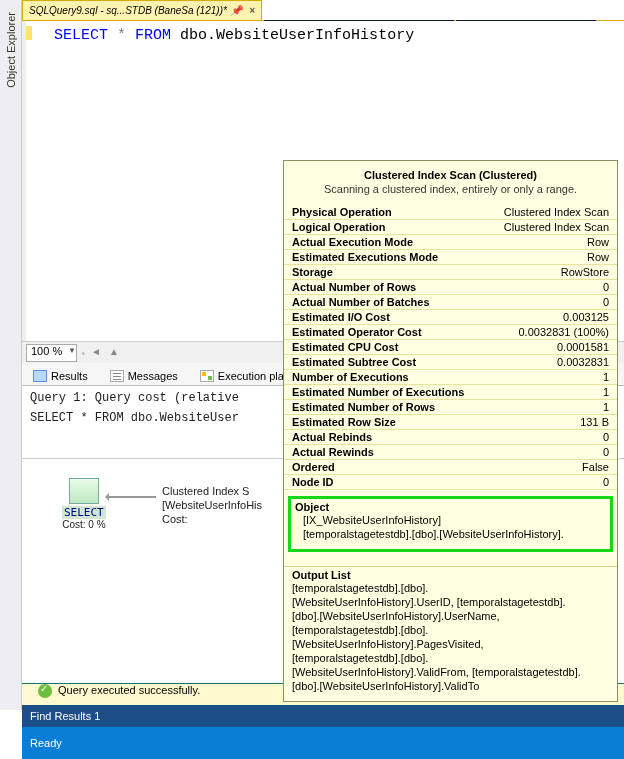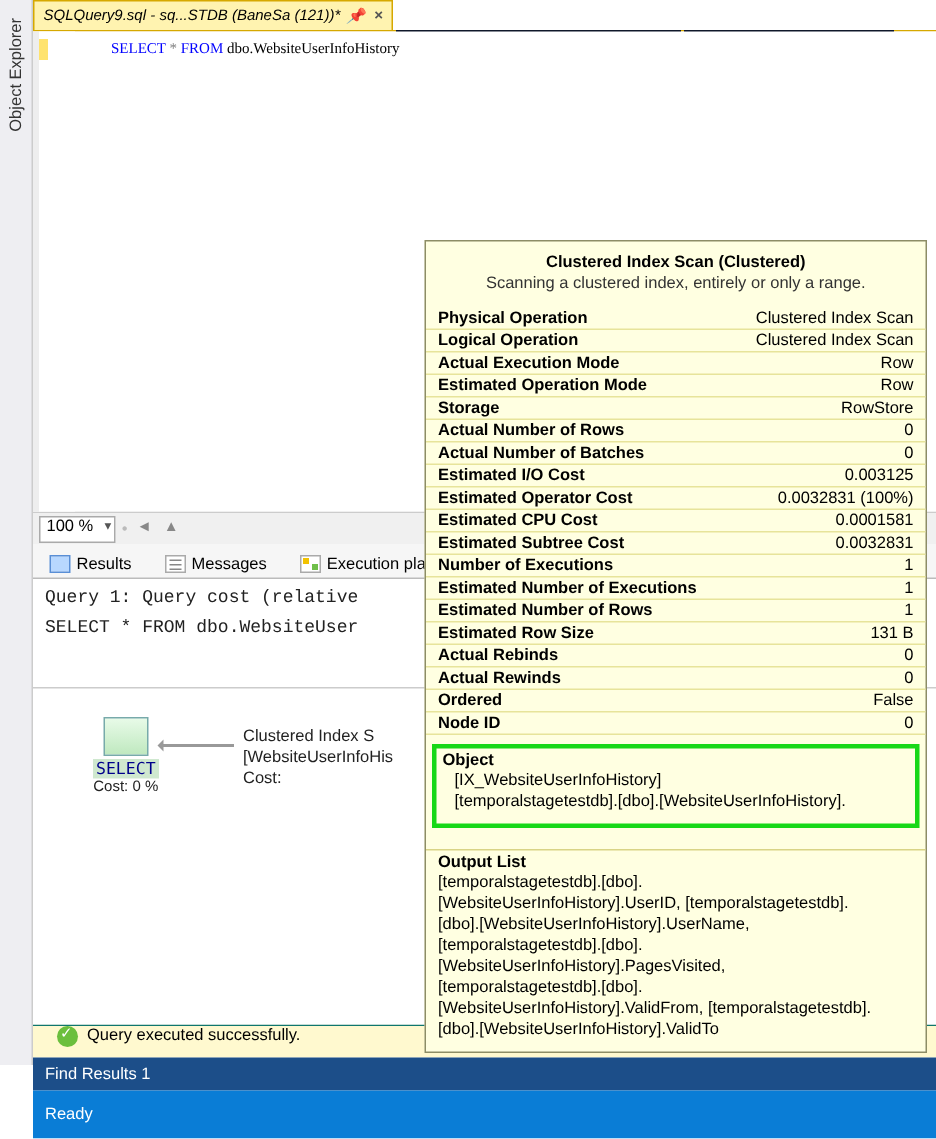--- a/index.html
+++ b/index.html
@@ -9,21 +9,21 @@
   .main { position: absolute; left: 22px; top: 0; right: 0; bottom: 0; display: flex; flex-direction: column; }
   .tab-row { height: 21px; background: #fff; display: flex; border-bottom: 1px solid #d6a800; font-style: italic; }
   .tab { height: 20px; display: flex; align-items: center; padding: 0 6px; font-size: 10px; cursor: pointer; white-space: nowrap; overflow: hidden; }
   .tab.active { background: #fff3b0; border-top: 1px solid #d6a800; border-left: 1px solid #d6a800; border-right: 1px solid #d6a800; }
   .tab.inactive { background: #0f172a; color: #fff; margin-left: 2px; margin-top: 20px; }
   .tab-pin { color: #787878; margin-left: 4px; font-size: 10px; }
   .tab-close { margin-left: 6px; color: #555; font-weight: bold; }
   .editor { flex: 0 0 320px; background: #fff; position: relative; border-left: 4px solid #eee; }
   .editor-gutter { position: absolute; left: 0; top: 0; width: 24px; height: 100%; background: #fff; }
   .gutter-mark { position: absolute; left: 0; top: 5px; width: 6px; height: 14px; background: #ffe36e; }
-  .code-line { position: absolute; left: 48px; top: 6px; font-family: Liberation Serif, serif; font-size: 10px; color: #000; }
+  .code-line { position: absolute; left: 28px; top: 6px; font-family: Liberation Mono, monospace; font-size: 15px; color: #000; }
   .kw { color: #0000ff; }
   .star { color: #808080; }
   .obj { color: #000; }
   .zoom-bar { height: 22px; background: #f0f0f0; display: flex; align-items: center; padding: 0 4px; gap: 4px; border-top: 1px solid #ccc; }
   .zoom-combo { height: 18px; border: 1px solid #aaa; background: #fff; padding: 0 14px 0 4px; font-size: 11px; position: relative; }
   .zoom-combo::after { content: "▾"; position: absolute; right: 2px; top: 0; font-size: 9px; color: #555; }
   .arrow-btn { width: 14px; height: 14px; text-align: center; color: #888; font-size: 10px; }
   .result-tabs { height: 23px; background: #f6f6f6; display: flex; align-items: flex-end; padding: 0 4px; gap: 8px; border-bottom: 1px solid #bbb; }
   .rtab { display: flex; align-items: center; gap: 4px; padding: 2px 6px; font-size: 11px; border: 1px solid transparent; cursor: pointer; }
   .rtab .icon { width: 14px; height: 12px; }
@@ -155,21 +155,21 @@
       </div>
       <div class="tt-row">
         <span class="k">Logical Operation</span>
         <span>Clustered Index Scan</span>
       </div>
       <div class="tt-row">
         <span class="k">Actual Execution Mode</span>
         <span>Row</span>
       </div>
       <div class="tt-row">
-        <span class="k">Estimated Operation Mode</span>
+        <span class="k">Estimated Executions Mode</span>
         <span>Row</span>
       </div>
       <div class="tt-row">
         <span class="k">Storage</span>
         <span>RowStore</span>
       </div>
       <div class="tt-row">
         <span class="k">Actual Number of Rows</span>
         <span>0</span>
       </div>

